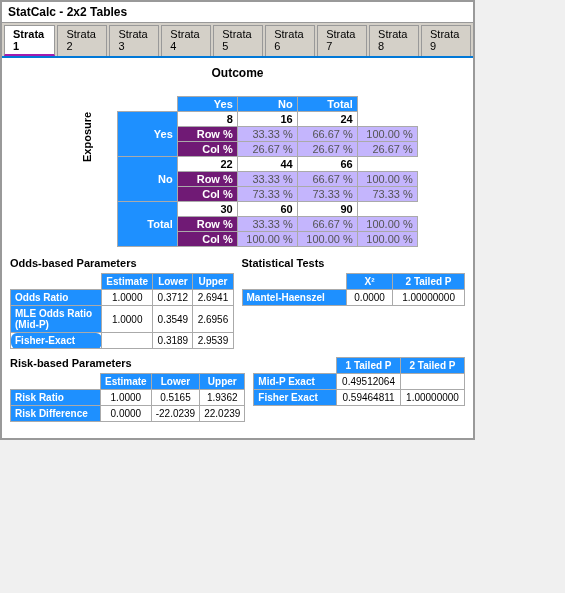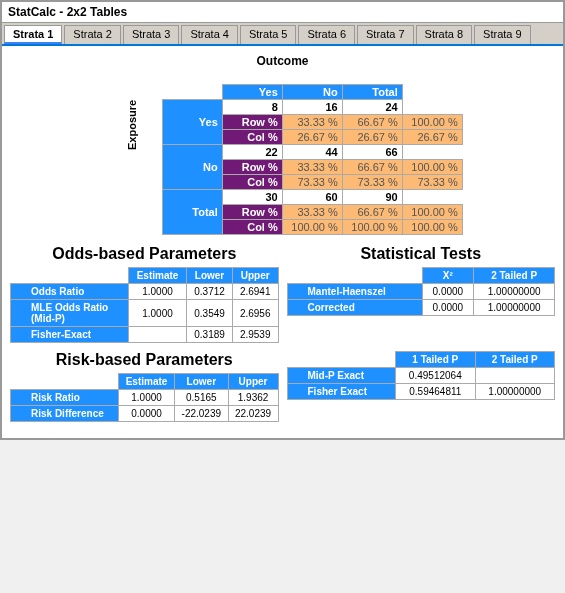--- a/index.html
+++ b/index.html
@@ -3,21 +3,21 @@
   <meta charset="utf-8">
   <style>
     * { box-sizing: border-box; margin: 0; padding: 0; }
     body {
       font-family: Arial, sans-serif;
       font-size: 11px;
       background: #f0f0f0;
       width: 565px;
     }
     .window {
-      width: 565px;
+      width: 475px;
       background: #f0f0f0;
       border: 2px solid #999;
     }
     .title-bar {
       background: #fff;
       padding: 3px 6px;
       font-weight: bold;
       font-size: 12px;
       border-bottom: 1px solid #999;
     }
@@ -31,21 +31,21 @@
     .tab {
       padding: 2px 8px;
       background: #d4d0c8;
       border: 1px solid #999;
       border-bottom: none;
       cursor: pointer;
       font-size: 11px;
     }
     .tab.active {
       background: #fff;
-      border-bottom: 2px solid #3b82f6;
+      border-bottom: 2px solid #a21caf;
       font-weight: bold;
     }
     .content {
       background: #fff;
       padding: 8px;
     }
     
     .outcome-section {
       display: flex;
       flex-direction: column;
@@ -81,21 +81,21 @@
     .blue-light {
       background: #701a75;
       color: white;
       font-weight: bold;
     }
     .white-cell {
       background: #fff;
       color: #000;
     }
     .pct-cell {
-      background: #fdba74;
+      background: #c4b5fd;
       color: #555;
       font-size: 10px;
     }
     .exposure-label {
       writing-mode: vertical-rl;
       transform: rotate(180deg);
       text-align: center;
       font-size: 11px;
       font-weight: bold;
       background: none;
@@ -108,22 +108,22 @@
       margin-bottom: 8px;
     }
     .params-section {
       flex: 1;
     }
     .stats-section {
       flex: 1;
     }
     .sub-title {
       font-weight: bold;
-      font-size: 16px;
-      text-align: center;
+      font-size: 11px;
+      text-align: left;
       margin-bottom: 4px;
     }
     .params-table {
       border-collapse: collapse;
       width: 100%;
     }
     .params-table td, .params-table th {
       border: 1px solid #aaa;
       text-align: center;
       padding: 2px 4px;
@@ -132,21 +132,21 @@
     .params-table .blue-header {
       background: #1e90ff;
       color: white;
       font-weight: bold;
     }
     .params-table .blue-cell {
       background: #1e90ff;
       color: white;
       font-weight: bold;
       text-align: left;
-      padding-left: 20px;
+      padding-left: 4px;
     }
     .big-num {
       font-size: 13px;
       font-weight: bold;
     }
   </style>
 </head>
 <body>
 
 <div class="window">
@@ -259,21 +259,21 @@
     <td class="white-cell">2.6941</td>
   </tr>
               <tr>
     <td class="blue-cell" style="white-space:pre-line; min-width:90px;">MLE Odds Ratio
 (Mid-P)</td>
     <td class="white-cell">1.0000</td>
     <td class="white-cell">0.3549</td>
     <td class="white-cell">2.6956</td>
   </tr>
               <tr>
-    <td class="blue-cell" style="white-space:pre-line; min-width:90px;">Fisher-Exact</td>
+    <td class="blue-cell" style="white-space:pre-line; min-width:90px;border-radius:6px;">Fisher-Exact</td>
     <td class="white-cell"></td>
     <td class="white-cell">0.3189</td>
     <td class="white-cell">2.9539</td>
   </tr>
             </tbody>
         </table>
       </div>
 
       <div class="stats-section">
         <div class="sub-title">Statistical Tests</div>
@@ -281,25 +281,20 @@
           <thead>
             <tr>
               <td style="border:none;"></td>
               <th class="blue-header">X²</th>
               <th class="blue-header">2 Tailed P</th>
             </tr>
           </thead>
           <tbody id="stats-tbody">
               <tr>
     <td class="blue-cell" style="min-width:90px;">Mantel-Haenszel</td>
-    <td class="white-cell">0.0000</td>
-    <td class="white-cell">1.00000000</td>
-  </tr>
-              <tr>
-    <td class="blue-cell" style="min-width:90px;">Corrected</td>
     <td class="white-cell">0.0000</td>
     <td class="white-cell">1.00000000</td>
   </tr>
             </tbody>
         </table>
       </div>
     </div>
 
     <div class="bottom-row">
 

